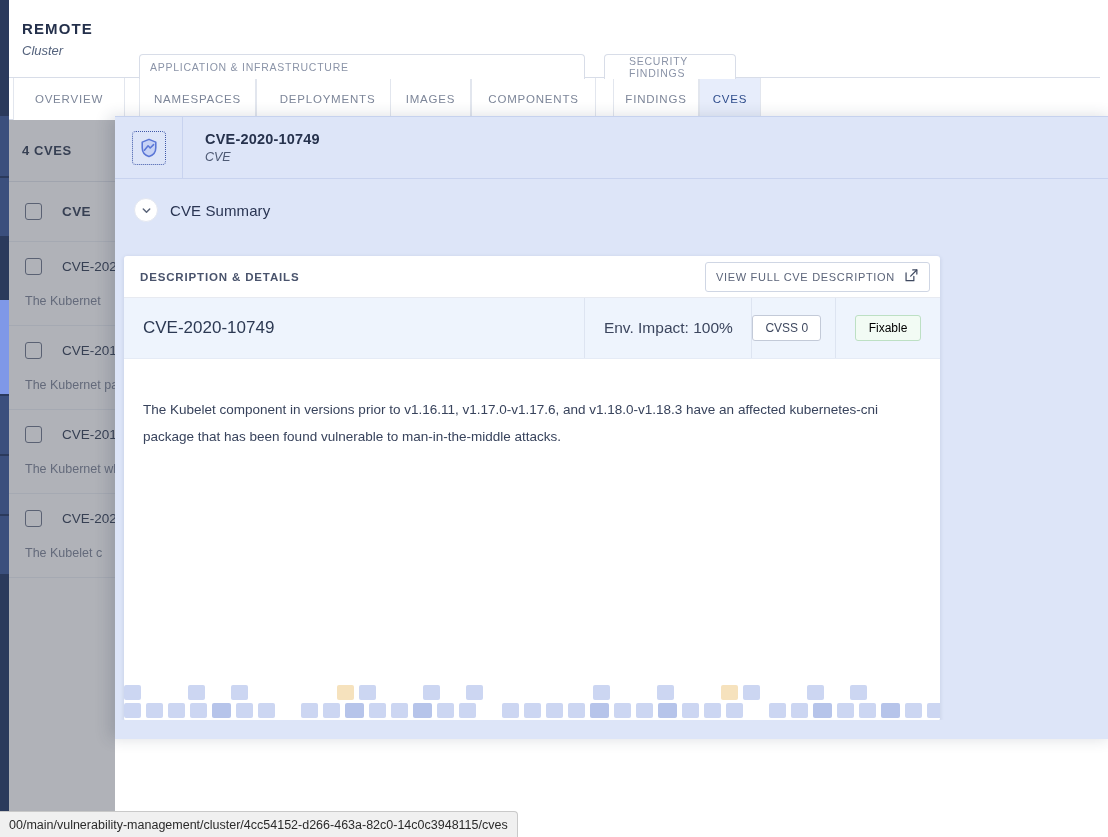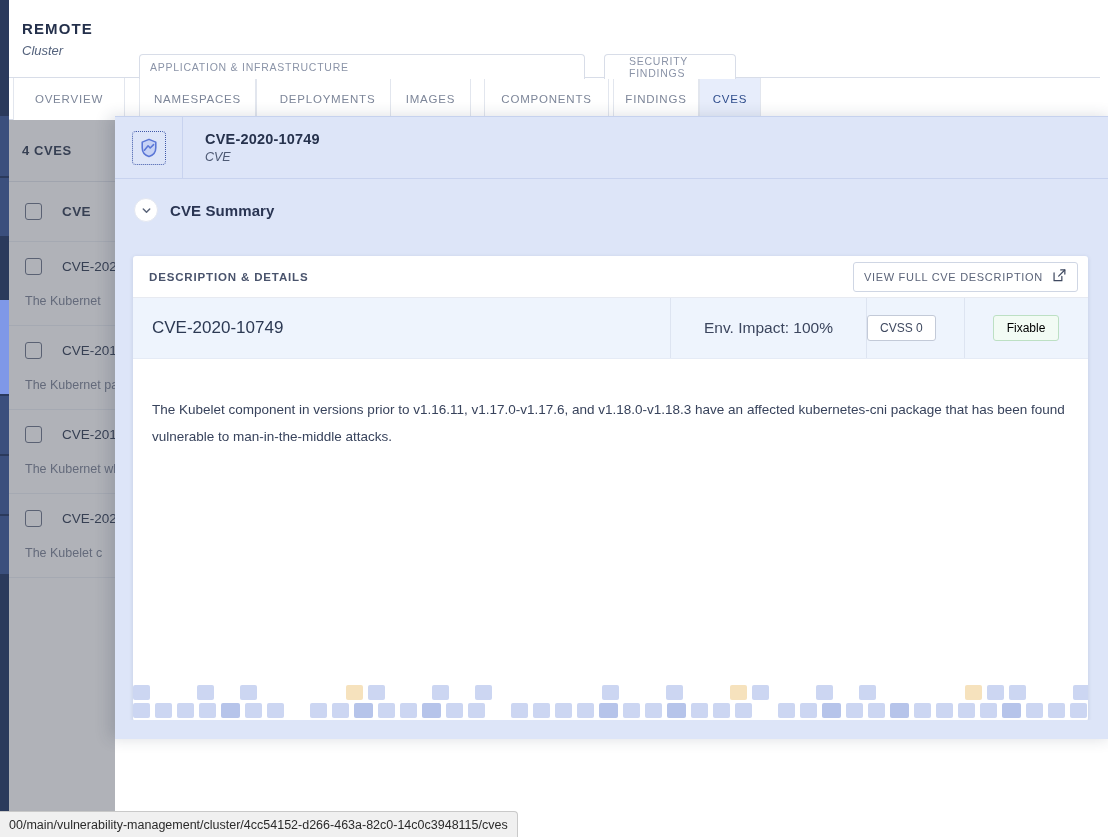--- a/index.html
+++ b/index.html
@@ -69,21 +69,21 @@
     font-size: 11.5px; letter-spacing: 0.8px; color: #7d8699;
     border-left: 1px solid #e2e6ee; border-right: 1px solid #e2e6ee;
     background: #ffffff; cursor: pointer;
   }
   .tab.active { color: #2f4d8c; background: #e7edfb; font-weight: 500; }
 
   .tab.t-overview    { left: 4px;  width: 112px; }
   .tab.t-namespaces  { left: 130px; width: 117px; }
   .tab.t-deployments { left: 247px; width: 143px; }
   .tab.t-images      { left: 381px; width: 81px;  }
-  .tab.t-components  { left: 475px; width: 125px; }
+  .tab.t-components  { left: 462px; width: 125px; }
   .tab.t-policies    { left: 604px; width: 86px;  }
   .tab.t-cves        { left: 690px; width: 62px;  }
 
   
   .sidebar {
     position: absolute; left: 9px; top: 120px; width: 106px; height: 699px;
     background: #ffffff; overflow: hidden; z-index: 10;
   }
   .sb-header {
     height: 62px; display: flex; align-items: center;
@@ -153,26 +153,26 @@
   .summary-bar {
     height: 62px; display: flex; align-items: center; padding-left: 19px; gap: 12px;
   }
   .chev-btn {
     width: 24px; height: 24px; border-radius: 50%;
     background: #ffffff; border: 1px solid #e3e7f1;
     display: flex; align-items: center; justify-content: center;
     cursor: pointer;
   }
   .summary-label {
-    font-size: 15px; font-weight: bold; color: #2a3553; letter-spacing: .1px;
+    font-size: 15px; font-weight: normal; color: #2a3553; letter-spacing: .1px;
   }
 
   
   .card {
-    position: absolute; left: 18px; top: 139px; width: 955px; height: 465px;
+    position: absolute; left: 9px; top: 139px; width: 816px; height: 465px;
     background: #ffffff; border-radius: 3px;
     box-shadow: 0 1px 4px rgba(40,55,95,0.14);
     overflow: hidden;
   }
   .card-head {
     height: 42px; border-bottom: 1px solid #e7eaf1;
     display: flex; align-items: center; justify-content: space-between;
     padding: 0 10px 0 16px;
   }
   .card-head-title {

